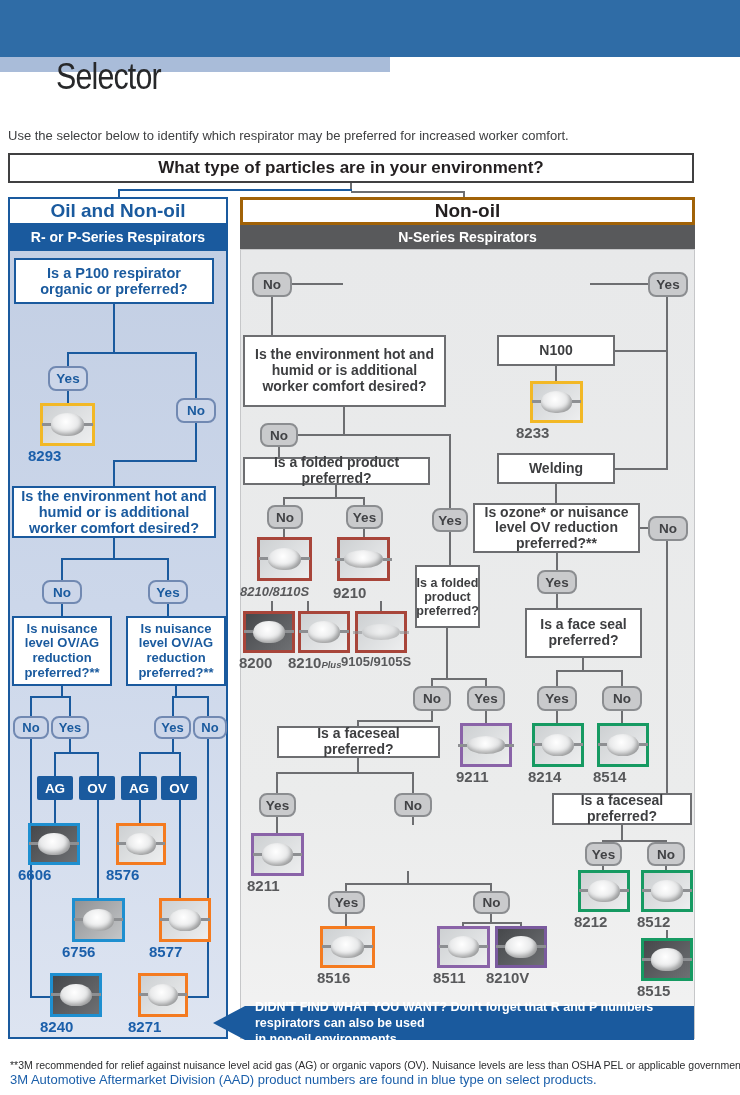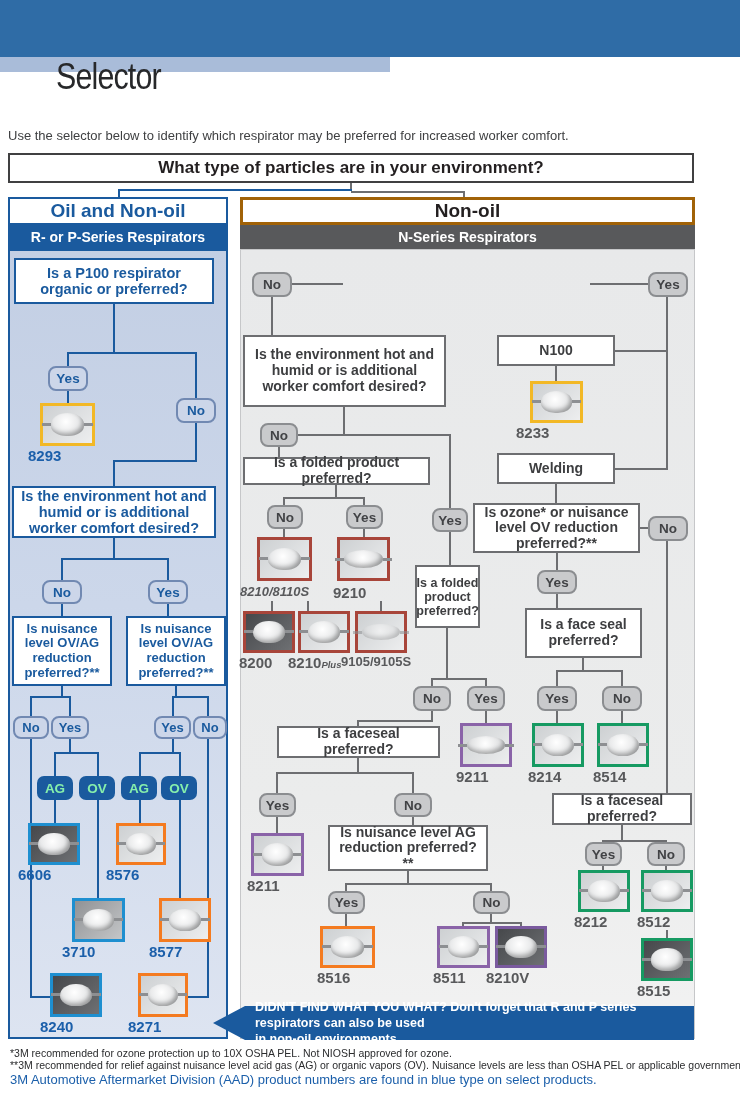--- a/index.html
+++ b/index.html
@@ -26,21 +26,21 @@
              font-weight:bold;font-size:14px;z-index:2;}
   .lpanel-body{box-sizing:border-box;background:linear-gradient(180deg,#c3cfe4 0%,#ccd7ea 45%,#dde4f1 100%);
                border:2px solid #1a5a9e;z-index:0;}
   .rpanel-body{box-sizing:border-box;background:linear-gradient(180deg,#e8e9ea 0%,#ebecec 70%,#f2f2f2 100%);
                border:1px solid #c6c7c9;z-index:0;}
   
   .pill{box-sizing:border-box;border-radius:8px;display:flex;align-items:center;justify-content:center;
         font-weight:bold;font-size:13.5px;z-index:3;}
   .pl{background:#ccd6e9;border:2px solid #7189b2;color:#1a5a9e;}
   .pr{background:#c9cacc;border:2px solid #8b8d90;color:#414245;}
-  .pdk{background:#1a5a9e;border-radius:7px;color:#86efac;z-index:3;display:flex;align-items:center;
+  .pdk{background:#1a5a9e;border-radius:2px;color:#ffffff;z-index:3;display:flex;align-items:center;
        justify-content:center;font-weight:bold;font-size:13.5px;}
   
   .prod{box-sizing:border-box;border:3px solid #999;background:linear-gradient(135deg,#cdd0d2,#edeeef);
         display:flex;align-items:center;justify-content:center;z-index:3;}
   .prod.dark{background:linear-gradient(135deg,#46484b,#6e7073);}
   .prod.mid{background:linear-gradient(135deg,#909295,#c4c6c8);}
   .mask{width:68%;height:60%;border-radius:50% 50% 46% 46%;position:relative;
         background:radial-gradient(circle at 45% 38%,#ffffff 0%,#e7e8e9 55%,#c2c4c6 100%);
         box-shadow:inset -2px -3px 4px rgba(0,0,0,.28);}
   .mask::before,.mask::after{content:"";position:absolute;top:42%;width:9px;height:3px;background:#8d8f92;}
@@ -114,21 +114,21 @@
     </div>
   <div class="abs plabel pll" style="left:18px;top:867px;width:72px;">6606</div>
   <div class="abs prod" style="left: 116px; top: 823px; width: 50px; height: 42px; border-color: rgb(244, 123, 32);">
       <div class="mask"></div>
     </div>
   <div class="abs plabel pll" style="left:106px;top:867px;width:70px;">8576</div>
 
   <div class="abs prod mid" style="left: 72px; top: 898px; width: 53px; height: 44px; border-color: rgb(30, 143, 208);">
       <div class="mask"></div>
     </div>
-  <div class="abs plabel pll" style="left:62px;top:944px;width:73px;">3710</div>
+  <div class="abs plabel pll" style="left:62px;top:944px;width:73px;">6756</div>
   <div class="abs prod" style="left: 159px; top: 898px; width: 52px; height: 44px; border-color: rgb(244, 123, 32);">
       <div class="mask"></div>
     </div>
   <div class="abs plabel pll" style="left:149px;top:944px;width:72px;">8577</div>
 
   <div class="abs prod dark" style="left: 50px; top: 973px; width: 52px; height: 44px; border-color: rgb(30, 143, 208);">
       <div class="mask"></div>
     </div>
   <div class="abs plabel pll" style="left:40px;top:1019px;width:72px;">8240</div>
   <div class="abs prod" style="left: 138px; top: 973px; width: 50px; height: 44px; border-color: rgb(244, 123, 32);">
@@ -204,21 +204,20 @@
 
   <div class="abs qbox qbr" style="left:277px;top:726px;width:163px;height:32px;">Is a faceseal preferred?</div>
   <div class="abs pill pr" style="left:259px;top:793px;width:37px;height:24px;">Yes</div>
   <div class="abs pill pr" style="left:394px;top:793px;width:38px;height:24px;">No</div>
 
   <div class="abs prod" style="left: 251px; top: 833px; width: 53px; height: 43px; border-color: rgb(138, 99, 168);">
       <div class="mask"></div>
     </div>
   <div class="abs plabel plr" style="left:247px;top:878px;width:60px;">8211</div>
 
-  <div class="abs qbox qbr" style="left:328px;top:825px;width:160px;height:46px;">Is nuisance level AG reduction preferred?**</div>
   <div class="abs pill pr" style="left:328px;top:891px;width:37px;height:23px;">Yes</div>
   <div class="abs pill pr" style="left:473px;top:891px;width:37px;height:23px;">No</div>
 
   <div class="abs prod" style="left: 320px; top: 926px; width: 55px; height: 42px; border-color: rgb(244, 123, 32);">
       <div class="mask"></div>
     </div>
   <div class="abs plabel plr" style="left:317px;top:970px;width:60px;">8516</div>
   <div class="abs prod" style="left: 437px; top: 926px; width: 53px; height: 42px; border-color: rgb(138, 99, 168);">
       <div class="mask"></div>
     </div>
@@ -240,24 +239,23 @@
       <div class="mask"></div>
     </div>
   <div class="abs plabel plr" style="left:637px;top:914px;width:60px;">8512</div>
   <div class="abs prod dark" style="left: 641px; top: 938px; width: 52px; height: 43px; border-color: rgb(22, 154, 98);">
       <div class="mask"></div>
     </div>
   <div class="abs plabel plr" style="left:637px;top:983px;width:60px;">8515</div>
 
   <div class="abs banner-arrow"></div>
   <div class="abs banner">
-    <span>DIDN'T FIND WHAT YOU WHAT? Don't forget that R and P series respirators can also be used</span>
+    <span>DIDN'T FIND WHAT YOU WANT? Don't forget that R and P numbers respirators can also be used</span>
     <span>in non-oil environments.</span>
   </div>
-  <div class="abs fn" style="top:1047px;">*3M recommended for ozone protection up to 10X OSHA PEL. Not NIOSH approved for ozone.</div>
   <div class="abs fn" style="top:1059px;">**3M recommended for relief against nuisance level acid gas (AG) or organic vapors (OV). Nuisance levels are less than OSHA PEL or applicable government occupational exposure limits, whichever is lower.</div>
   <div class="abs fn-aad">3M Automotive Aftermarket Division (AAD) product numbers are found in blue type on select products.</div>
 
 <div class="ln g" style="left: 350px; top: 183px; width: 2px; height: 6px;"></div>
     <div class="ln b" style="left: 118px; top: 189px; width: 234px; height: 2px;"></div>
     <div class="ln b" style="left: 118px; top: 191px; width: 2px; height: 6px;"></div>
     <div class="ln g" style="left: 351px; top: 191px; width: 114px; height: 2px;"></div>
     <div class="ln g" style="left: 463px; top: 191px; width: 2px; height: 6px;"></div>
     <div class="ln b" style="left: 113px; top: 304px; width: 2px; height: 48px;"></div>
     <div class="ln b" style="left: 67px; top: 352px; width: 130px; height: 2px;"></div>

